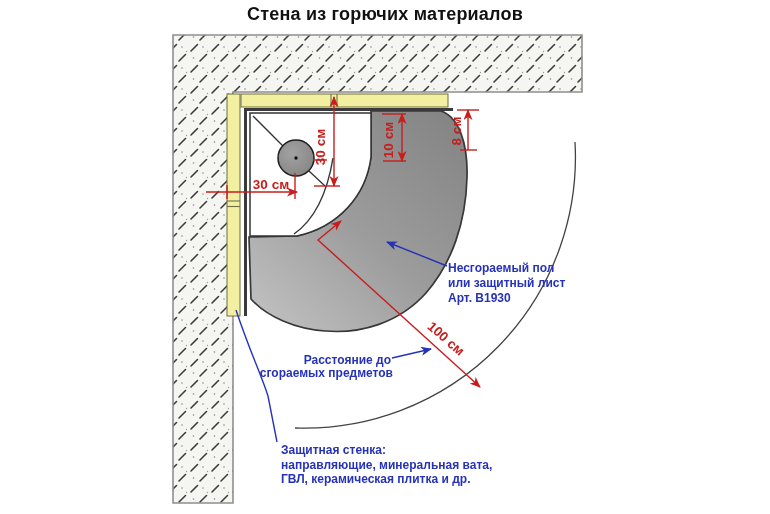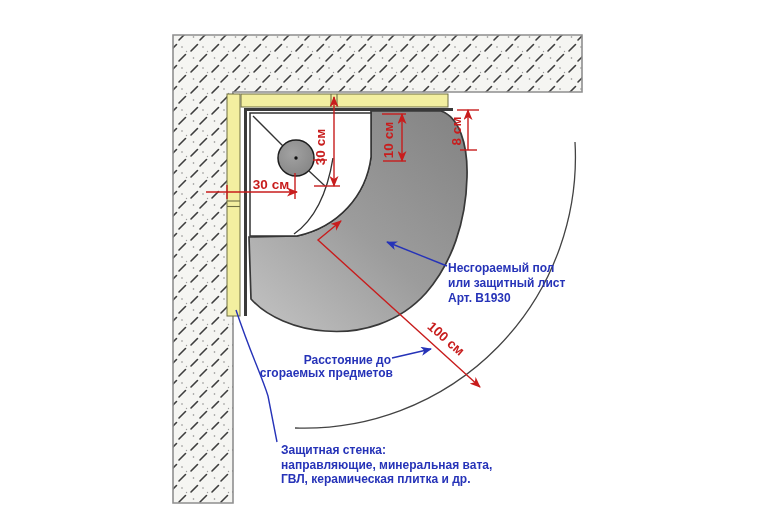--- a/index.html
+++ b/index.html
@@ -9,20 +9,21 @@
          font-size:18px;font-weight:600;color:#111;letter-spacing:.2px;}
   svg{position:absolute;top:0;left:0;}
   text{font-family:"Liberation Sans", sans-serif;}
   .dim{fill:#c81d1d;font-size:13.5px;font-weight:bold;}
   .blue{fill:#2633b8;font-size:12px;font-weight:bold;}
 </style>
 </head>
 <body>
 
 <div class="stage">
+  <div class="title">Стена из горючих материалов</div>
 
   <svg width="770" height="514" viewBox="0 0 770 514">
     <defs>
       <pattern id="hatch" width="21" height="21" patternUnits="userSpaceOnUse">
         <rect width="21" height="21" fill="#f5f5f2"></rect>
         <line x1="2" y1="9" x2="8.5" y2="2.5" stroke="#3d3d3d" stroke-width="1.6" stroke-linecap="round"></line>
         <line x1="11" y1="19" x2="17.5" y2="12.5" stroke="#3d3d3d" stroke-width="1.6" stroke-linecap="round"></line>
         <circle cx="14" cy="5" r="0.8" fill="#8a8a8a"></circle>
         <circle cx="4.5" cy="16" r="0.8" fill="#8a8a8a"></circle>
         <circle cx="18.5" cy="9.5" r="0.7" fill="#9a9a9a"></circle>

